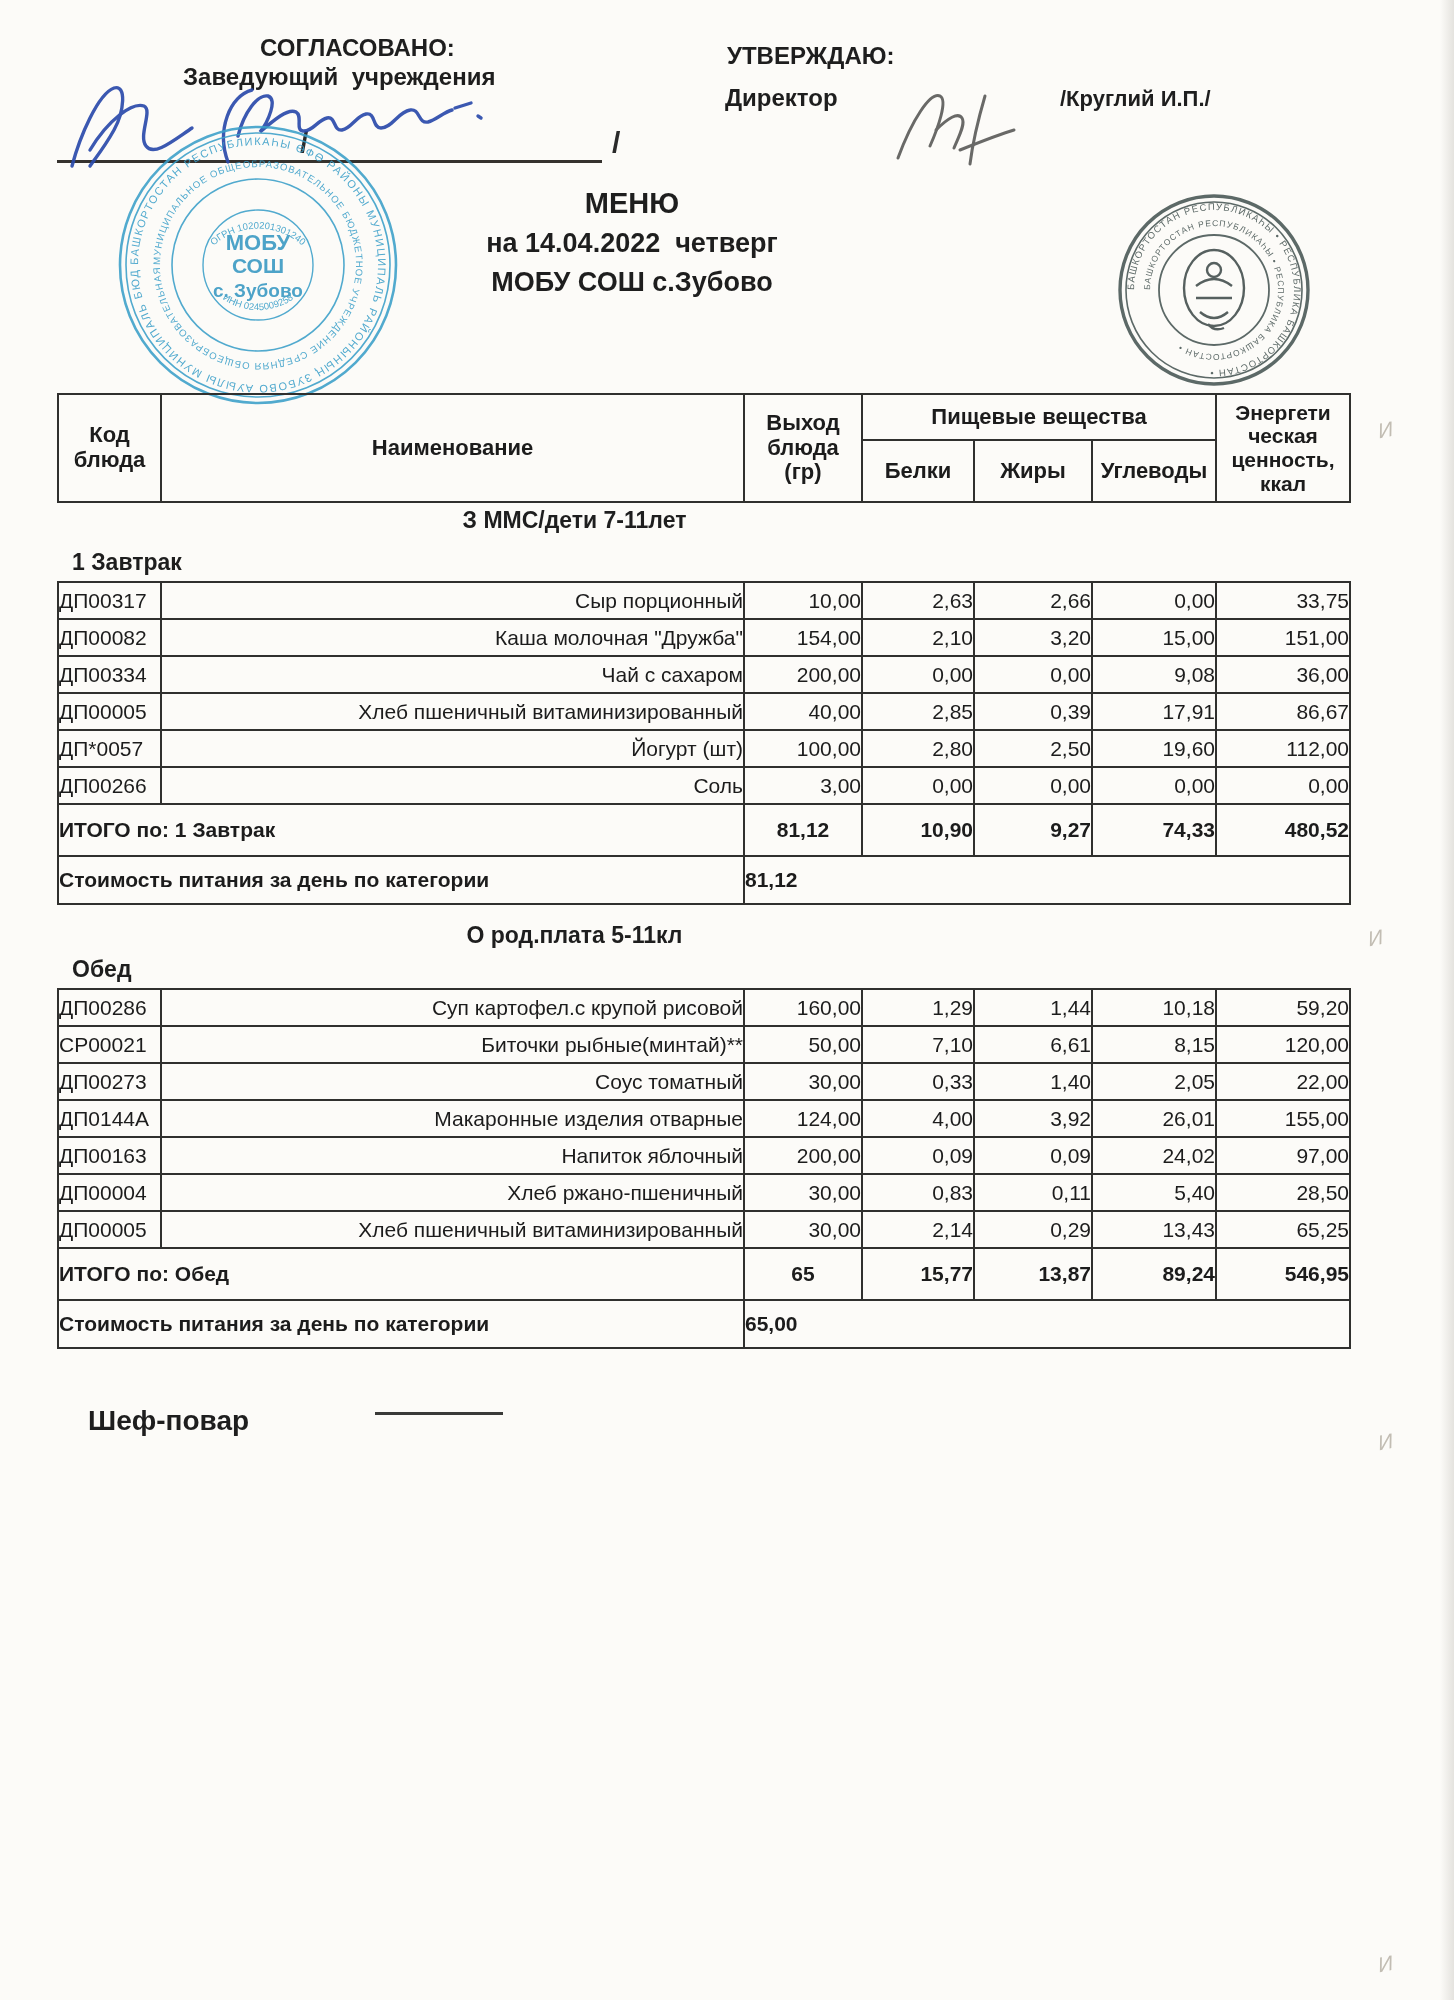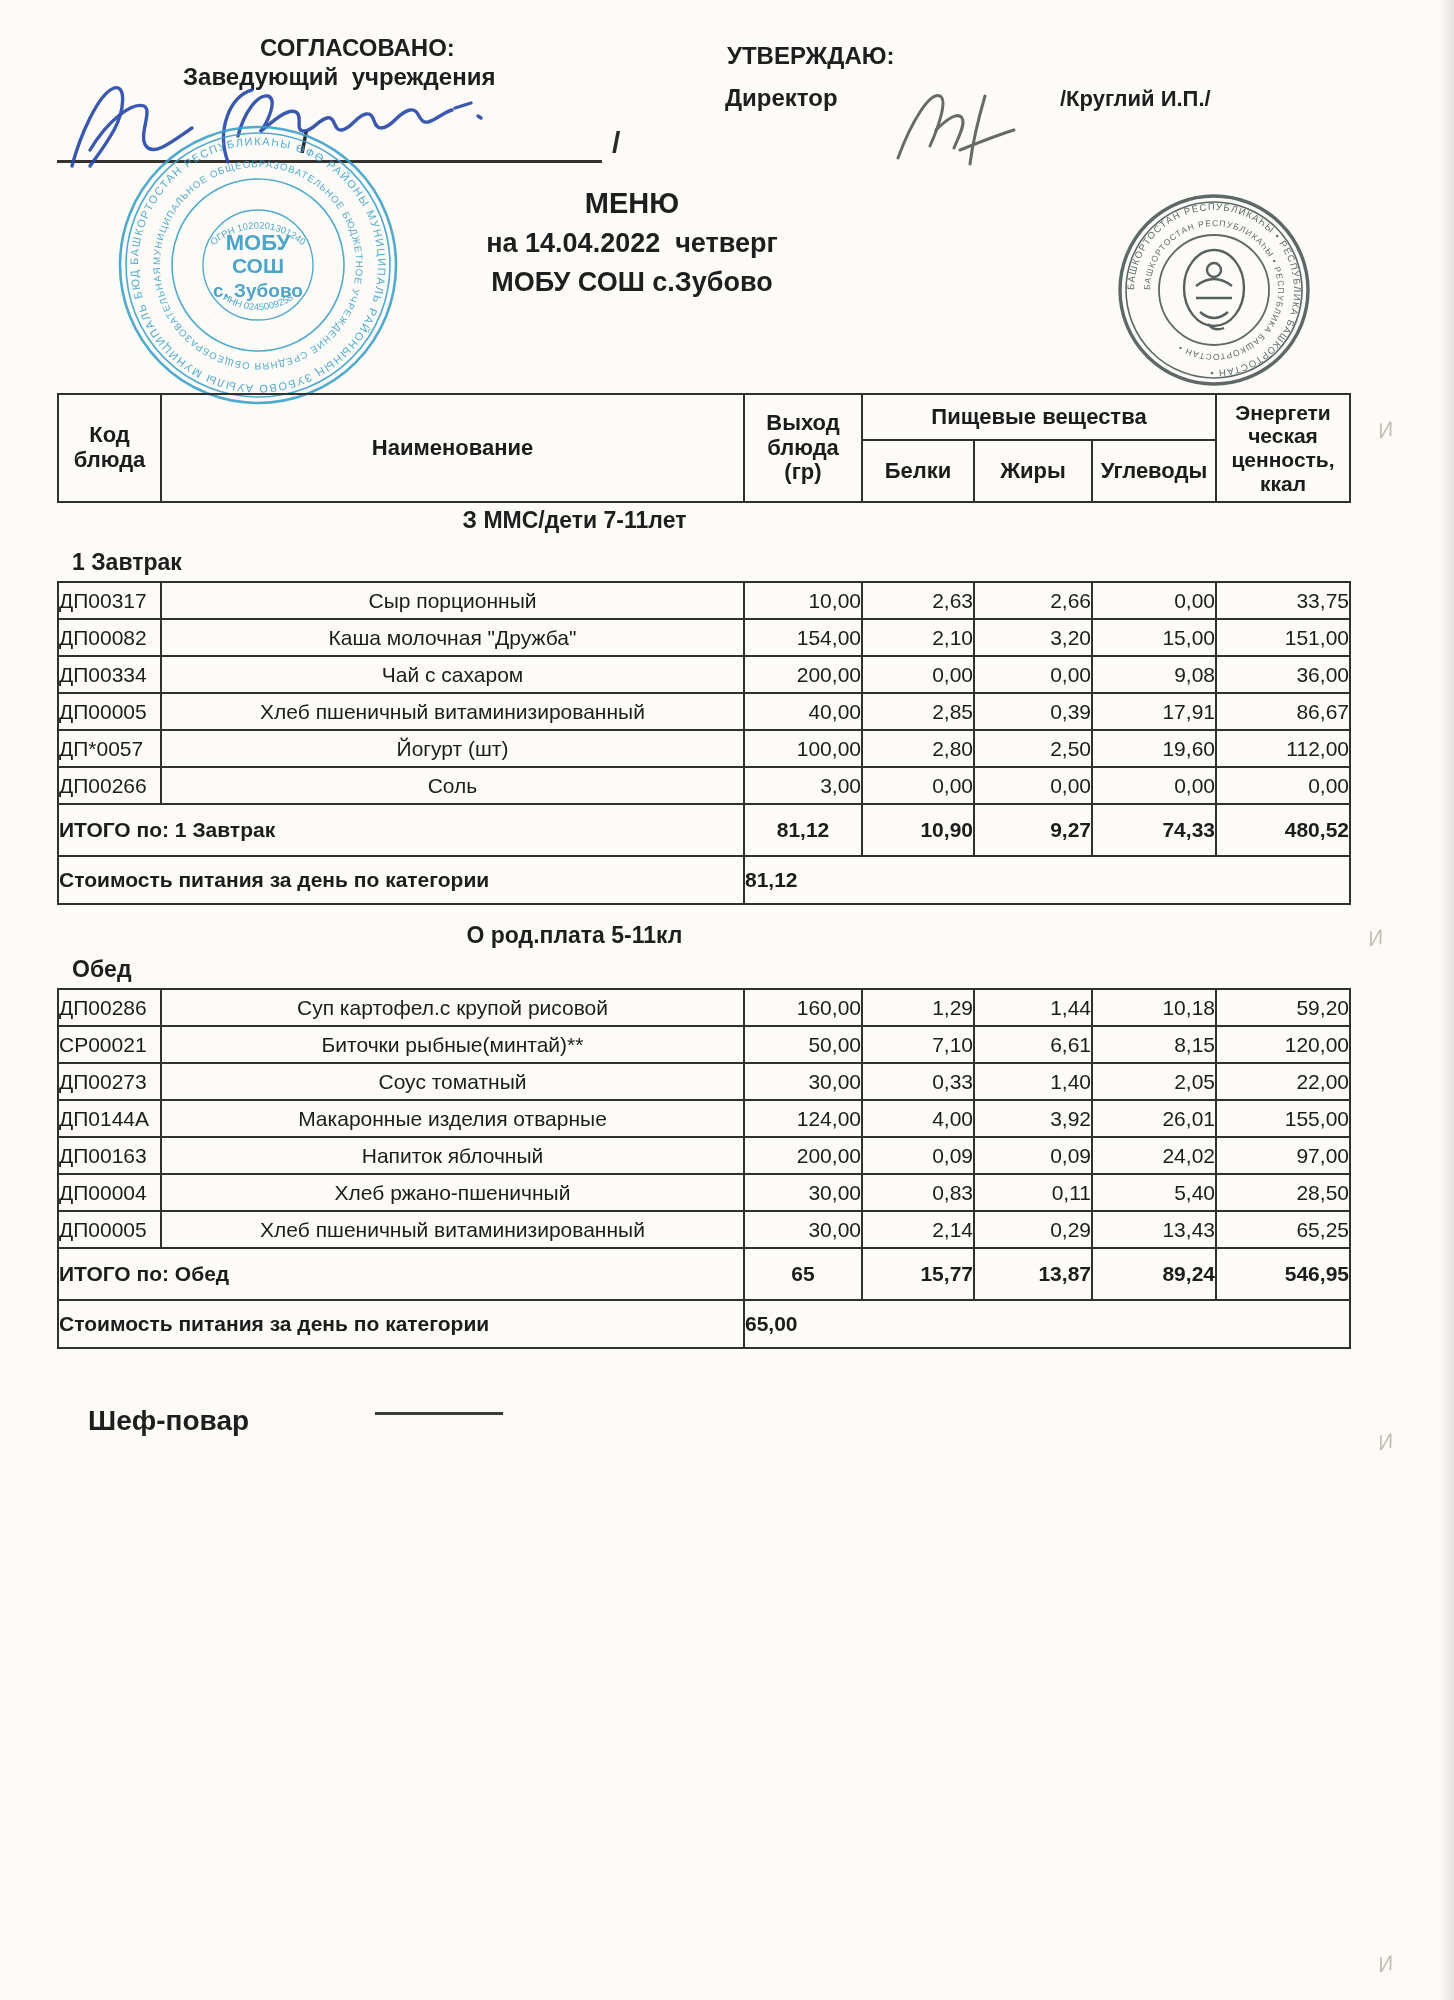--- a/index.html
+++ b/index.html
@@ -21,21 +21,21 @@
   .doc-title .t2,.doc-title .t3{font-size:27px;font-weight:700;white-space:pre;}
   .sig-line{height:0;border-top:3px solid #35322e;}
   .slash{font-size:30px;font-weight:700;color:#2a2a2a;}
   
   .menu-table{position:absolute;left:57px;border-collapse:collapse;table-layout:fixed;
     color:#1c1c1c;}
   .menu-table td{border:2.5px solid #30302e;vertical-align:middle;overflow:hidden;
     font-size:21px;line-height:1.1;padding:0;}
   .header-table td{font-weight:700;text-align:center;white-space:pre-line;font-size:22px;line-height:1.12;}
   .col-code{text-align:left;padding-left:8px;}
-  .col-name{text-align:center;padding-left:10px;margin-top:32px;}
+  .col-name{text-align:right;padding-left:10px;margin-top:32px;}
   .col-portion{text-align:right;padding-right:16px;}
   .col-protein,.col-fat,.col-carbs,.col-energy{text-align:right;padding-right:10px;}
   .body-table tr{height:37px;}
   .body-table .total-row{height:52px;}
   .body-table .total-row td{font-weight:700;}
   .total-label{text-align:left;padding-left:8px;font-size:21px;}
   .total-portion{text-align:center;padding-right:0;}
   .body-table .cost-row{height:48px;}
   .cost-label{text-align:left;padding-left:8px;font-size:25px;font-weight:700;border-radius:6px;}
   .cost-value{text-align:left;padding-left:30px;font-size:27px;font-weight:700;}

